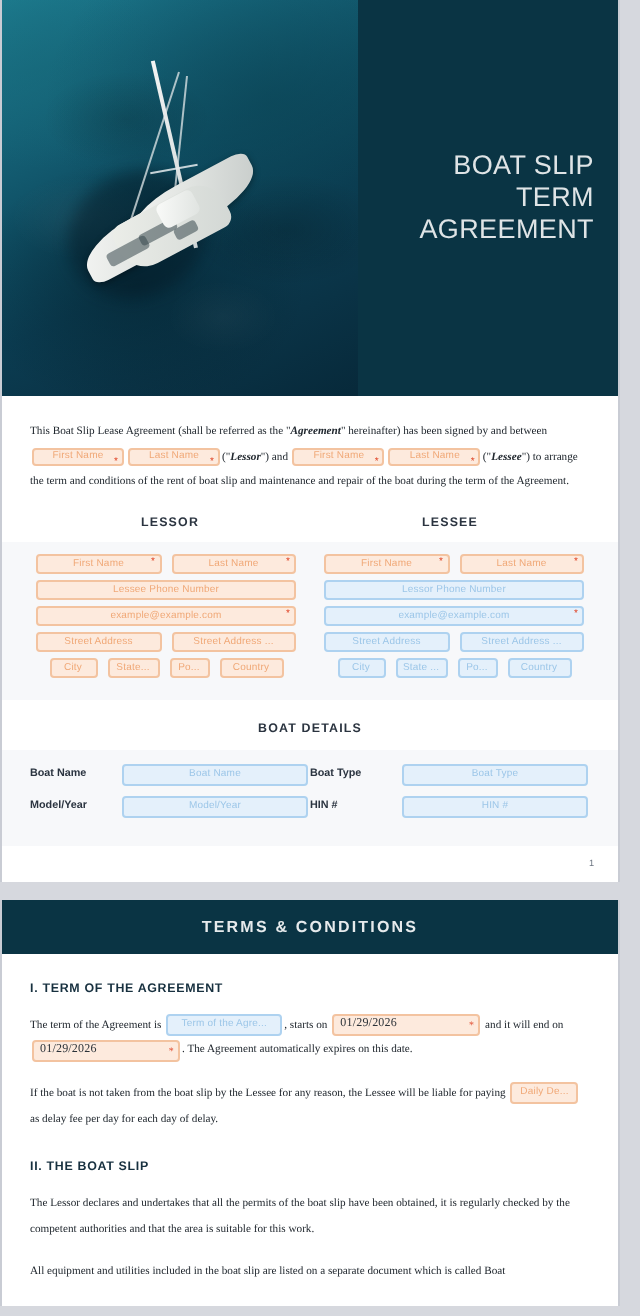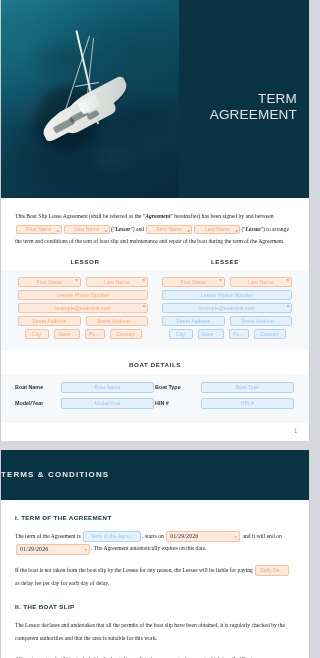--- a/index.html
+++ b/index.html
@@ -235,24 +235,24 @@
     text-align: right;
     padding: 6px 12px 7px 0;
     font-family: "Liberation Sans", sans-serif;
     font-size: 4.6px;
     color: #6b7480;
   }
 
   
   .terms-band {
     background: #0a3444;
-    height: 50px;
+    height: 27px;
     display: flex;
     align-items: center;
-    justify-content: flex-start;
+    justify-content: center;
   }
   .terms-band span {
     font-family: "Liberation Sans", sans-serif;
     color: #e6eaec;
     font-size: 8px;
     font-weight: bold;
     letter-spacing: 1.1px;
   }
   h2.sec {
     font-family: "Liberation Sans", sans-serif;
@@ -282,21 +282,21 @@
         <div class="hull-b"></div>
         <div class="deck"></div>
         <div class="trampoline tr1"></div>
         <div class="trampoline tr2"></div>
         <div class="trampoline tr3"></div>
         <div class="cabin"></div>
       </div>
     </div>
     <div class="hero-title">
       <h1>
-        <br>
+        <span>BOAT SLIP</span><br>
         <span>TERM</span><br>
         <span>AGREEMENT</span>
       </h1>
     </div>
   </div>
 
   <div class="body-pad">
     <p class="doc">
       <span>This Boat Slip Lease Agreement (shall be referred as the "</span><span class="bi">Agreement</span><span>" hereinafter) has been signed by and between</span>
       <span class="fld o req" style="width:46px">First Name</span><span class="fld o req" style="width:46px">Last Name</span><span>("</span><span class="bi">Lessor</span><span>") and</span>

